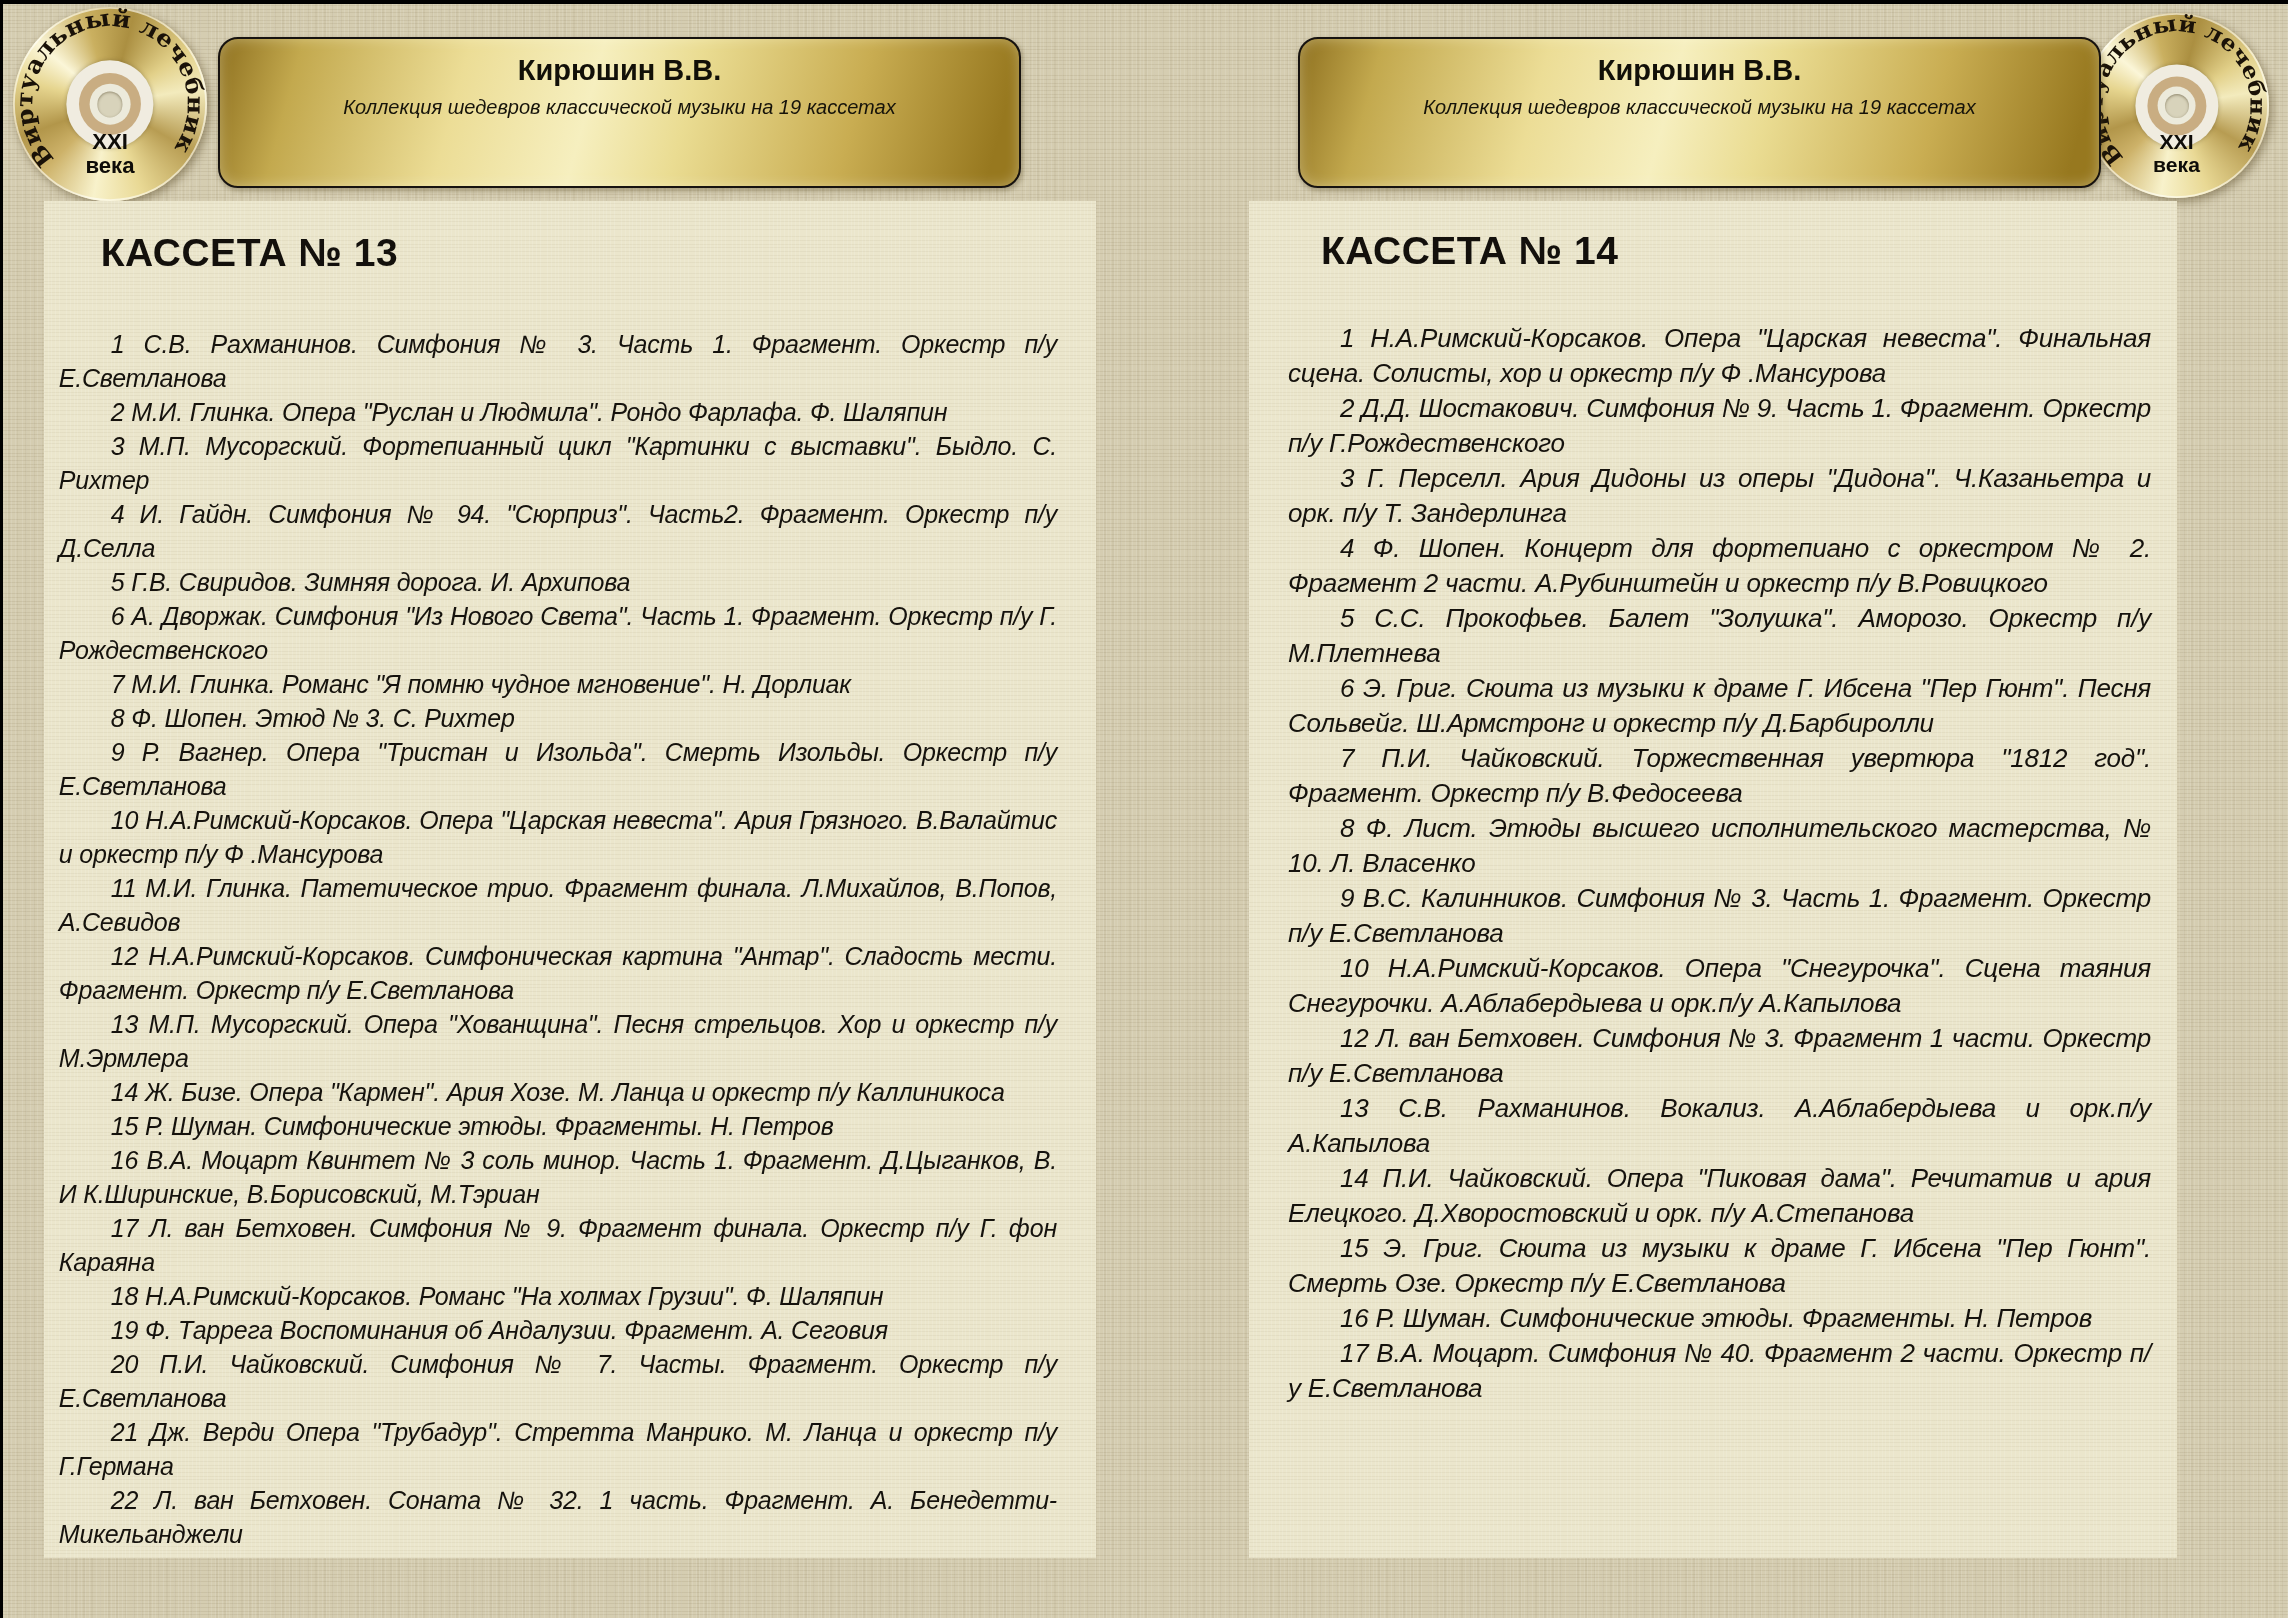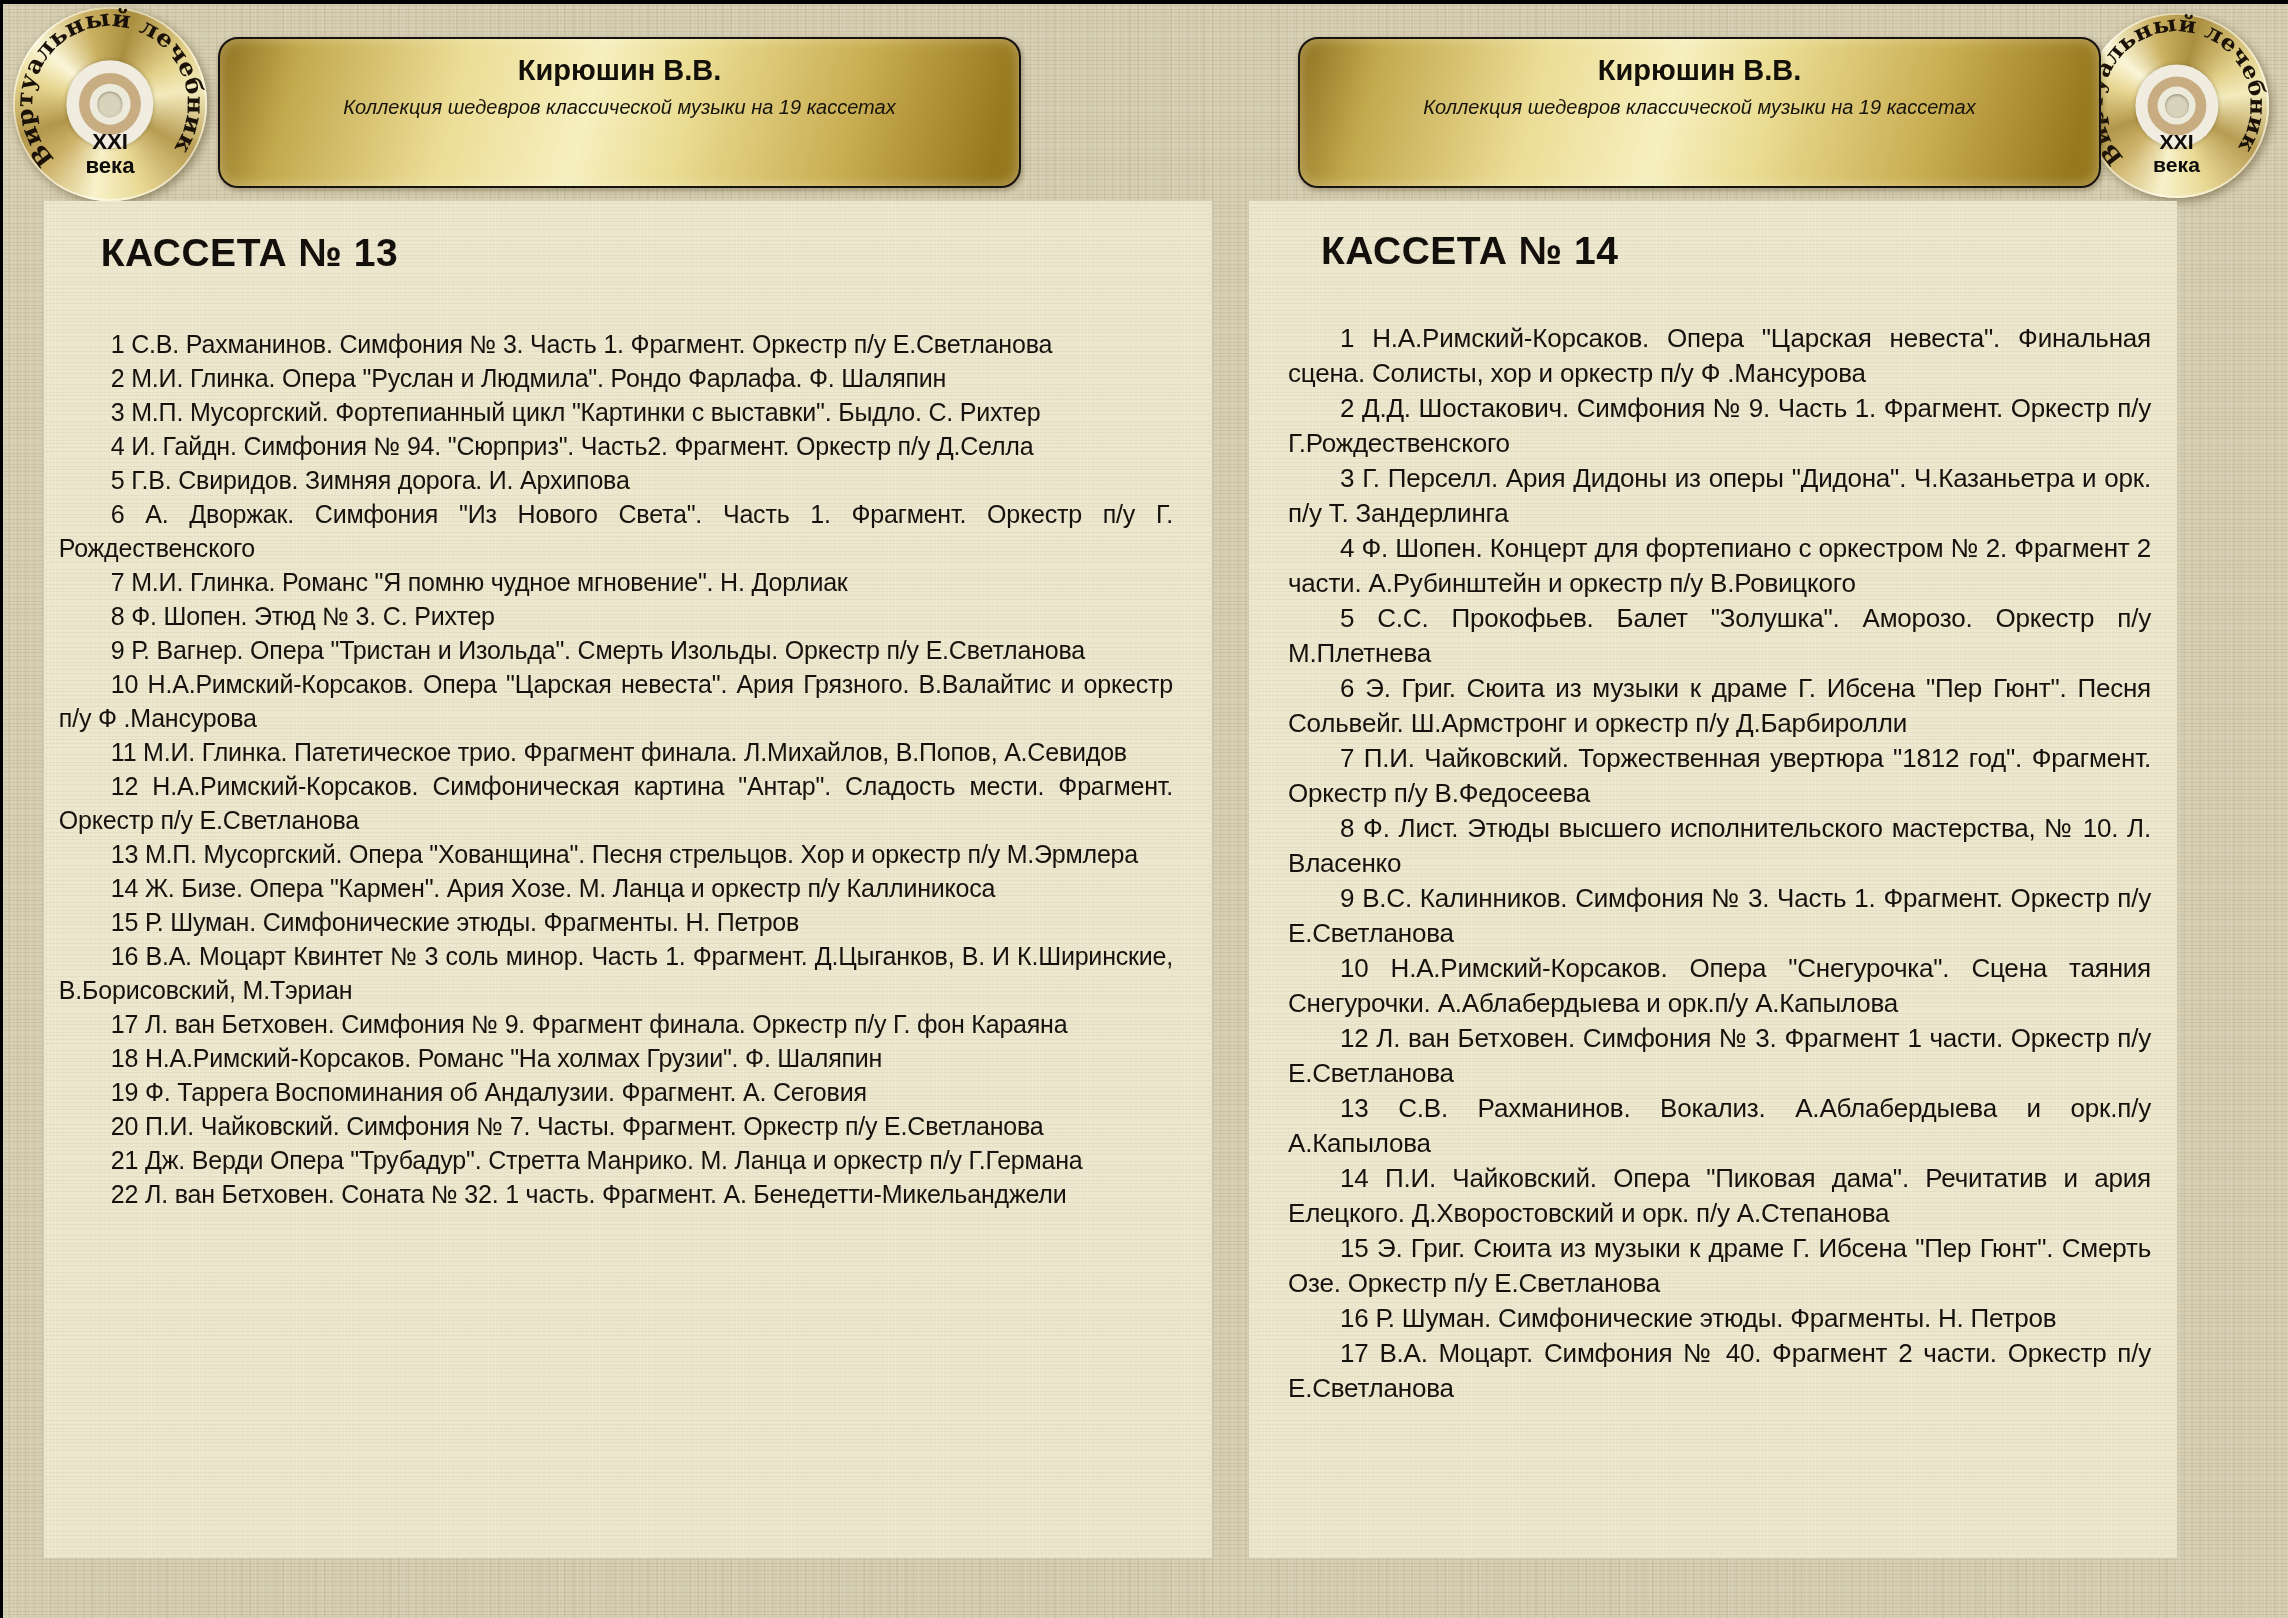--- a/index.html
+++ b/index.html
@@ -19,32 +19,32 @@
   .left-edge { position:absolute; left:0; top:0; width:2.8px; height:100%; background:#000; z-index:9; }
 
   
   .page {
     position:absolute; top:201px; height:1357px; box-sizing:border-box;
     background-color:#ebe6cc;
     background-image:
       repeating-linear-gradient(90deg, rgba(255,255,255,0.12) 0 0.9px, rgba(0,0,0,0) 0.9px 3.7px),
       repeating-linear-gradient(0deg, rgba(124,108,72,0.07) 0 0.9px, rgba(0,0,0,0) 0.9px 3.7px);
   }
-  #page-left  { left:44px;   width:1168px; padding:0 39px 0 14.8px; }
+  #page-left  { left:44px;   width:1052px; padding:0 39px 0 14.8px; }
   #page-right { left:1249px; width:928px; padding:0 26px 0 39px; }
 
   .cassette-title {
     font-weight:bold; font-size:39px; color:#13100c; letter-spacing:0.5px; margin:0;
   }
   #page-left  .cassette-title { margin:29.5px 0 52px 42px; }
   #page-right .cassette-title { margin:28px 0 48px 33px; }
 
   .track {
     margin:0; text-indent:52px; text-align:justify; color:#15120d;
-    font-size:25px; line-height:34px; letter-spacing:-0.2px;
+    font-size:25px; line-height:34px; letter-spacing:-0.2px;font-style:italic;
   }
   #page-right .track { font-size:26px; line-height:35px; }
 
   
   .gold-box {
     position:absolute; top:37px; height:151px; width:803px; box-sizing:border-box;
     border:2.8px solid #171310; border-radius:20px; text-align:center;
     background:linear-gradient(105deg,#8f7120 0%,#c3a94e 10%,#ecdd96 30%,#f6efbf 46%,#eadc92 58%,#c9ad52 78%,#97781f 96%);
     box-shadow:inset 0 0 13px rgba(255,255,230,.35), 1.8px 2.8px 5.5px rgba(80,65,25,.35);
   }

